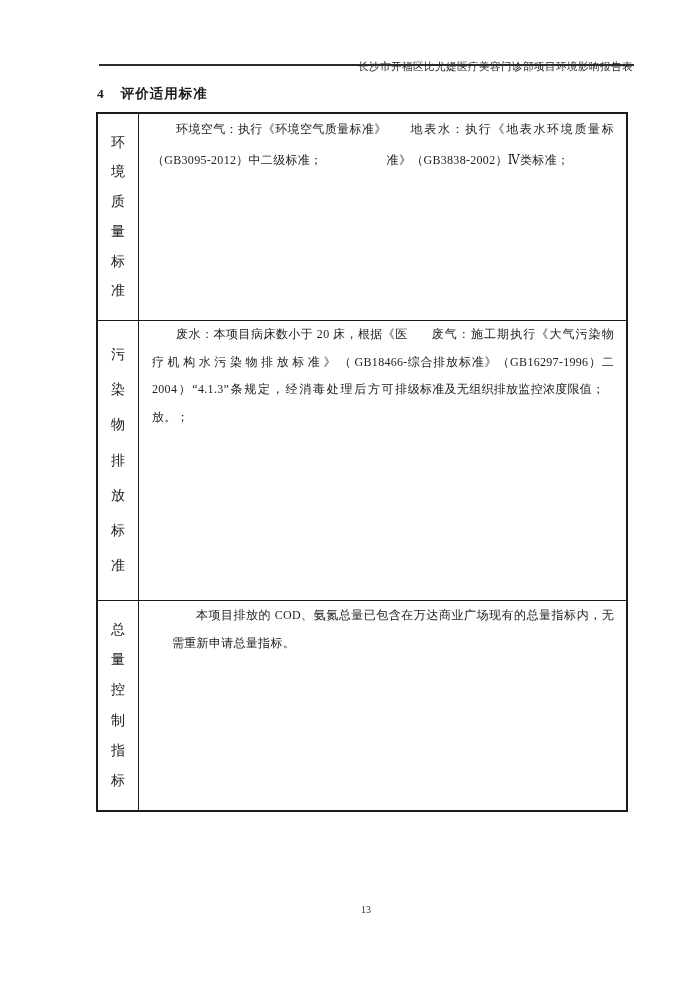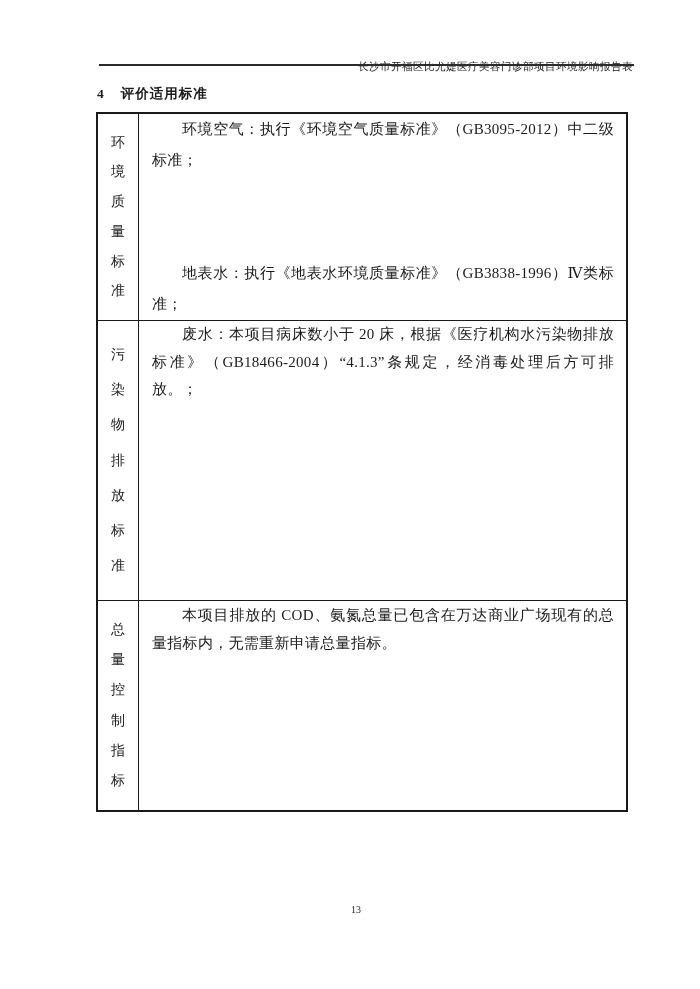--- a/index.html
+++ b/index.html
@@ -61,44 +61,44 @@
     align-items:center;
     padding:6px 0;
     font-size:14px;
     letter-spacing:0;
   }
   .label-cell span { display:block; line-height:1; }
 
   .content-cell {
     flex:1 1 auto;
     display:flex;
-    flex-direction:column;
+    flex-direction:row;
     justify-content:space-between;
     padding:0 12px 0 13px;
-    font-size:15px;
+    font-size:12px;
     letter-spacing:0.3px;
   }
   .content-cell p {
     text-indent:2em;
     text-align:justify;
     text-justify:inter-character;
   }
   .row-1 .content-cell p { line-height:31px; }
   .row-2 .content-cell p { line-height:27.5px; }
-  .row-3 .content-cell p { line-height:28px; }
+  .row-3 .content-cell p { line-height:28px;margin-left:20px; }
 
   .page-footer {
     position:absolute;
     top:904px; left:0;
     width:100%;
     text-align:center;
     font-size:10px;
     color:#2a2a2a;
   }
-  .page-footer span { position:relative; left:6px; }
+  .page-footer span { position:relative; left:16px; }
 </style>
 </head>
 <body>
 
 <div class="page">
 
   <div class="header-title">长沙市开福区比尤媞医疗美容门诊部项目环境影响报告表</div>
   <div class="header-rule"></div>
 
   <div class="section-heading">
@@ -111,36 +111,37 @@
       <div class="label-cell">
         <span>环</span>
         <span>境</span>
         <span>质</span>
         <span>量</span>
         <span>标</span>
         <span>准</span>
       </div>
       <div class="content-cell">
         <p>环境空气：执行《环境空气质量标准》（GB3095-2012）中二级标准；</p>
-        <p>地表水：执行《地表水环境质量标准》（GB3838-1996）Ⅳ类标准；</p>
+        <p>地表水：执行《地表水环境质量标准》（GB3838-2002）Ⅳ类标准；</p>
       </div>
     </div>
 
     <div class="trow row-2">
       <div class="label-cell">
         <span>污</span>
         <span>染</span>
         <span>物</span>
         <span>排</span>
         <span>放</span>
         <span>标</span>
         <span>准</span>
       </div>
       <div class="content-cell">
         <p>废水：本项目病床数小于 20 床，根据《医疗机构水污染物排放标准》（GB18466-2004）“4.1.3”条规定，经消毒处理后方可排放。；</p>
+        <p>废气：施工期执行《大气污染物综合排放标准》（GB16297-1996）二级标准及无组织排放监控浓度限值；</p>
       </div>
     </div>
 
     <div class="trow row-3">
       <div class="label-cell">
         <span>总</span>
         <span>量</span>
         <span>控</span>
         <span>制</span>
         <span>指</span>

